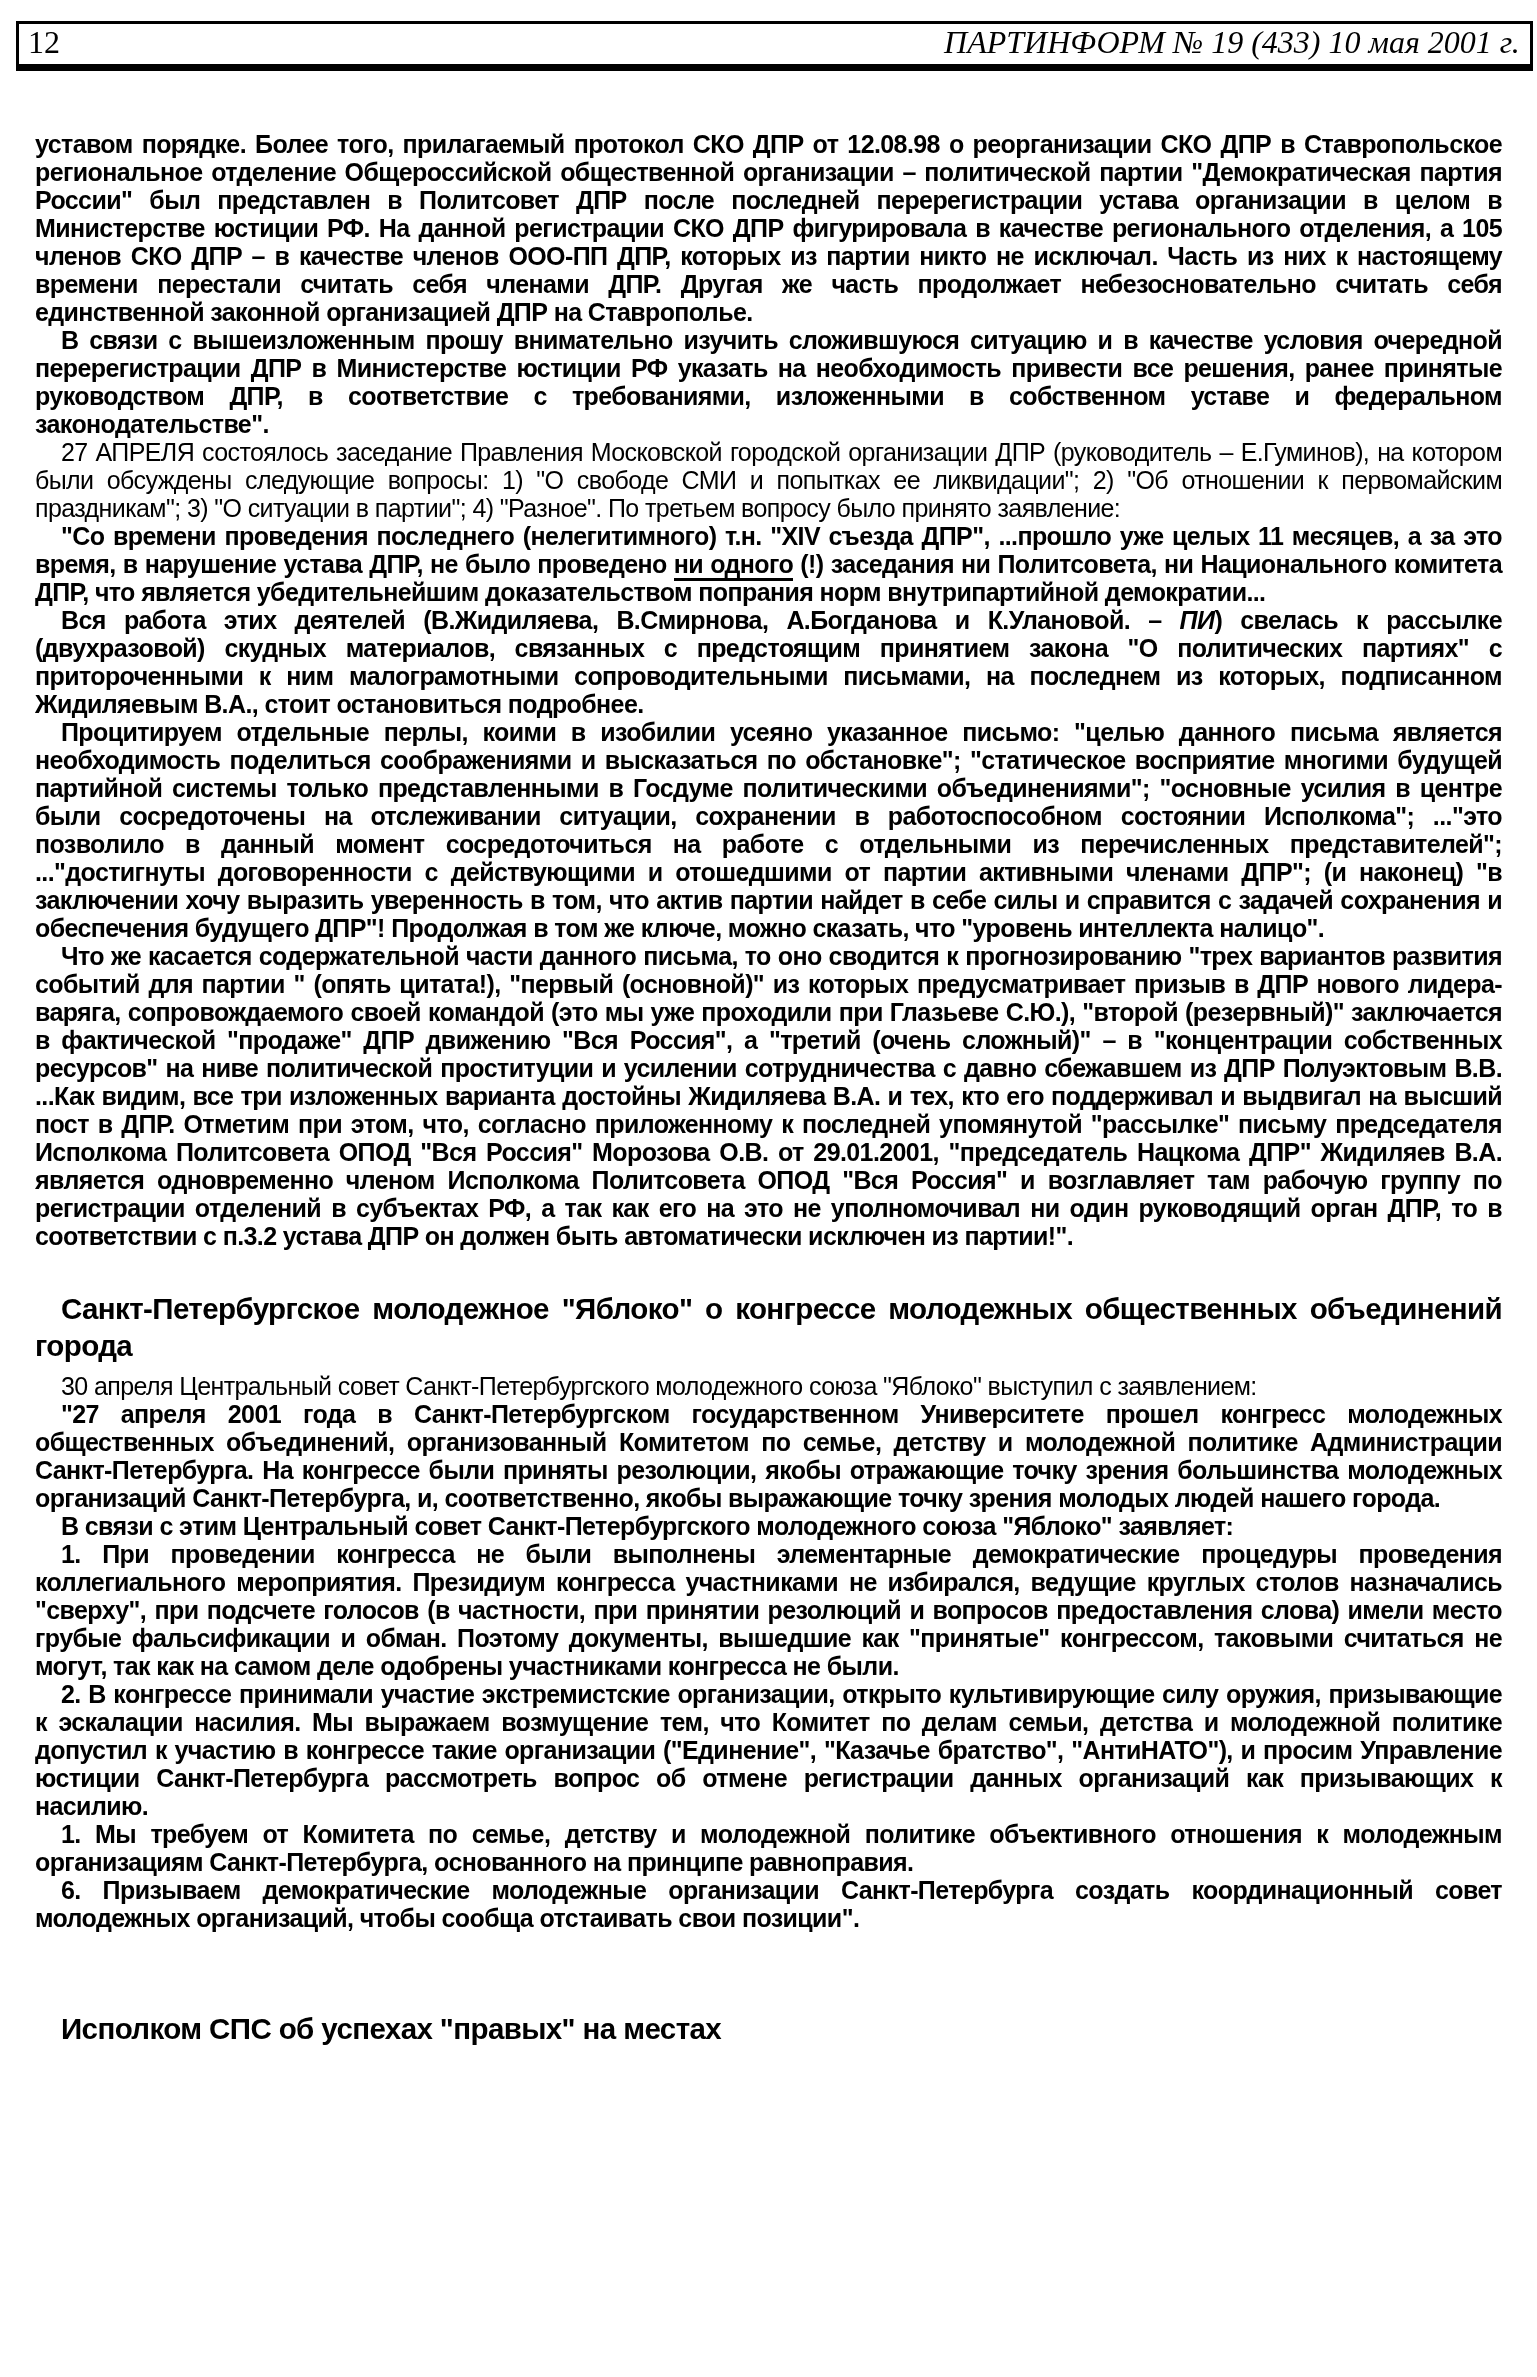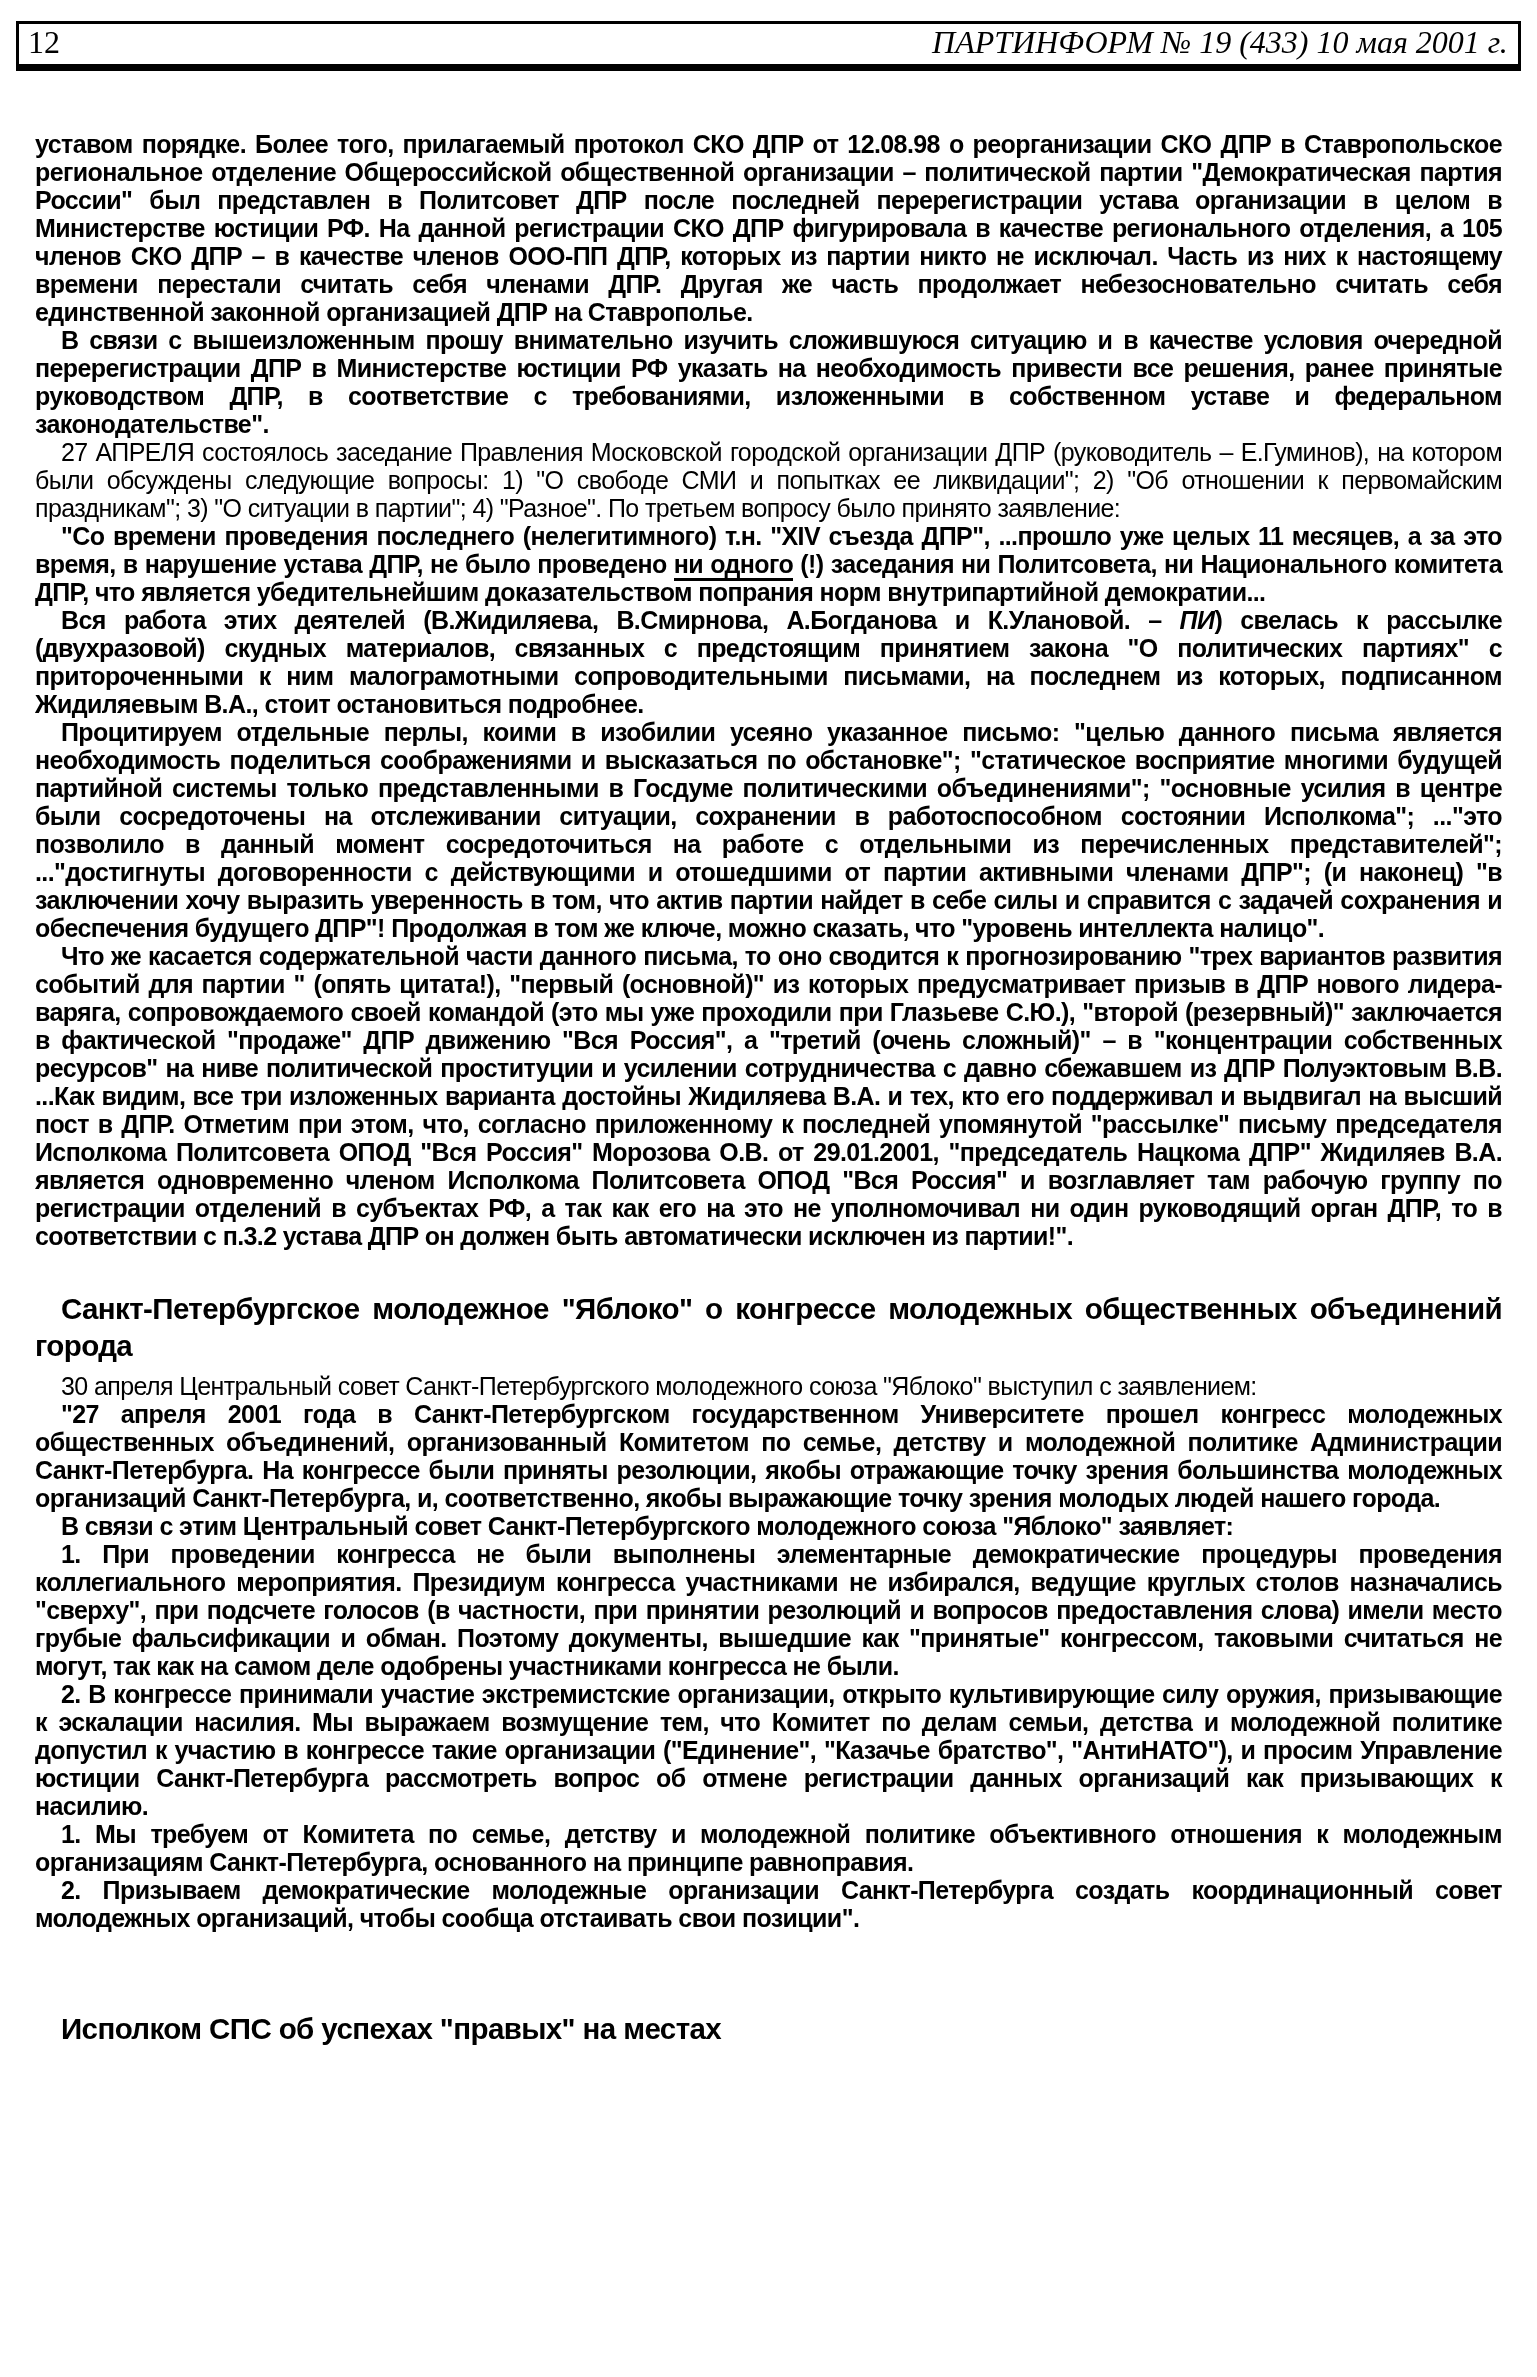--- a/index.html
+++ b/index.html
@@ -1,21 +1,21 @@
 <!DOCTYPE html>
 <html lang="ru" style="font-size:10.2px"><head>
 <meta charset="utf-8">
 <style>
   html,body{margin:0;padding:0;background:#e8e8e8;}
   .page{
     width:1537px;height:2377px;background:#ffffff;color:#000;
     position:relative;overflow:hidden;margin:0 auto;
   }
   .header-box{
-    margin:21px 16px 0 16px;
+    margin:21px 4px 0 16px;
     border:3.8px solid #000;
     border-bottom-width:7px;
     box-sizing:border-box;
     height:50px;
     display:flex;justify-content:space-between;align-items:center;
     padding:1.3px 10.2px 3.8px 9px;
     background:#fff;
   }
   .pagenum{
     font-family:"Liberation Serif",serif;
@@ -83,19 +83,19 @@
 
     <h2 class="sec">Санкт-Петербургское молодежное "Яблоко" о конгрессе молодежных общественных объединений города</h2>
 
     <p class="r">30 апреля Центральный совет Санкт-Петербургского молодежного союза "Яблоко" выступил с заявлением:</p>
 
     <p class="b">"27 апреля 2001 года в Санкт-Петербургском государственном Университете прошел конгресс молодежных общественных объединений, организованный Комитетом по семье, детству и молодежной политике Администрации Санкт-Петербурга. На конгрессе были приняты резолюции, якобы отражающие точку зрения большинства молодежных организаций Санкт-Петербурга, и, соответственно, якобы выражающие точку зрения молодых людей нашего города.</p>
     <p class="b">В связи с этим Центральный совет Санкт-Петербургского молодежного союза "Яблоко" заявляет:</p>
     <p class="b">1. При проведении конгресса не были выполнены элементарные демократические процедуры проведения коллегиального мероприятия. Президиум конгресса участниками не избирался, ведущие круглых столов назначались "сверху", при подсчете голосов (в частности, при принятии резолюций и вопросов предоставления слова) имели место грубые фальсификации и обман. Поэтому документы, вышедшие как "принятые" конгрессом, таковыми считаться не могут, так как на самом деле одобрены участниками конгресса не были.</p>
     <p class="b">2. В конгрессе принимали участие экстремистские организации, открыто культивирующие силу оружия, призывающие к эскалации насилия. Мы выражаем возмущение тем, что Комитет по делам семьи, детства и молодежной политике допустил к участию в конгрессе такие организации ("Единение", "Казачье братство", "АнтиНАТО"), и просим Управление юстиции Санкт-Петербурга рассмотреть вопрос об отмене регистрации данных организаций как призывающих к насилию.</p>
     <p class="b">1. Мы требуем от Комитета по семье, детству и молодежной политике объективного отношения к молодежным организациям Санкт-Петербурга, основанного на принципе равноправия.</p>
-    <p class="b">2. Призываем демократические молодежные организации Санкт-Петербурга создать координационный совет молодежных организаций, чтобы сообща отстаивать свои позиции".</p>
+    <p class="b">6. Призываем демократические молодежные организации Санкт-Петербурга создать координационный совет молодежных организаций, чтобы сообща отстаивать свои позиции".</p>
 
     <h2 class="sec last">Исполком СПС об успехах "правых" на местах</h2>
 
   </div>
 </div>
 
 
 </body></html>

